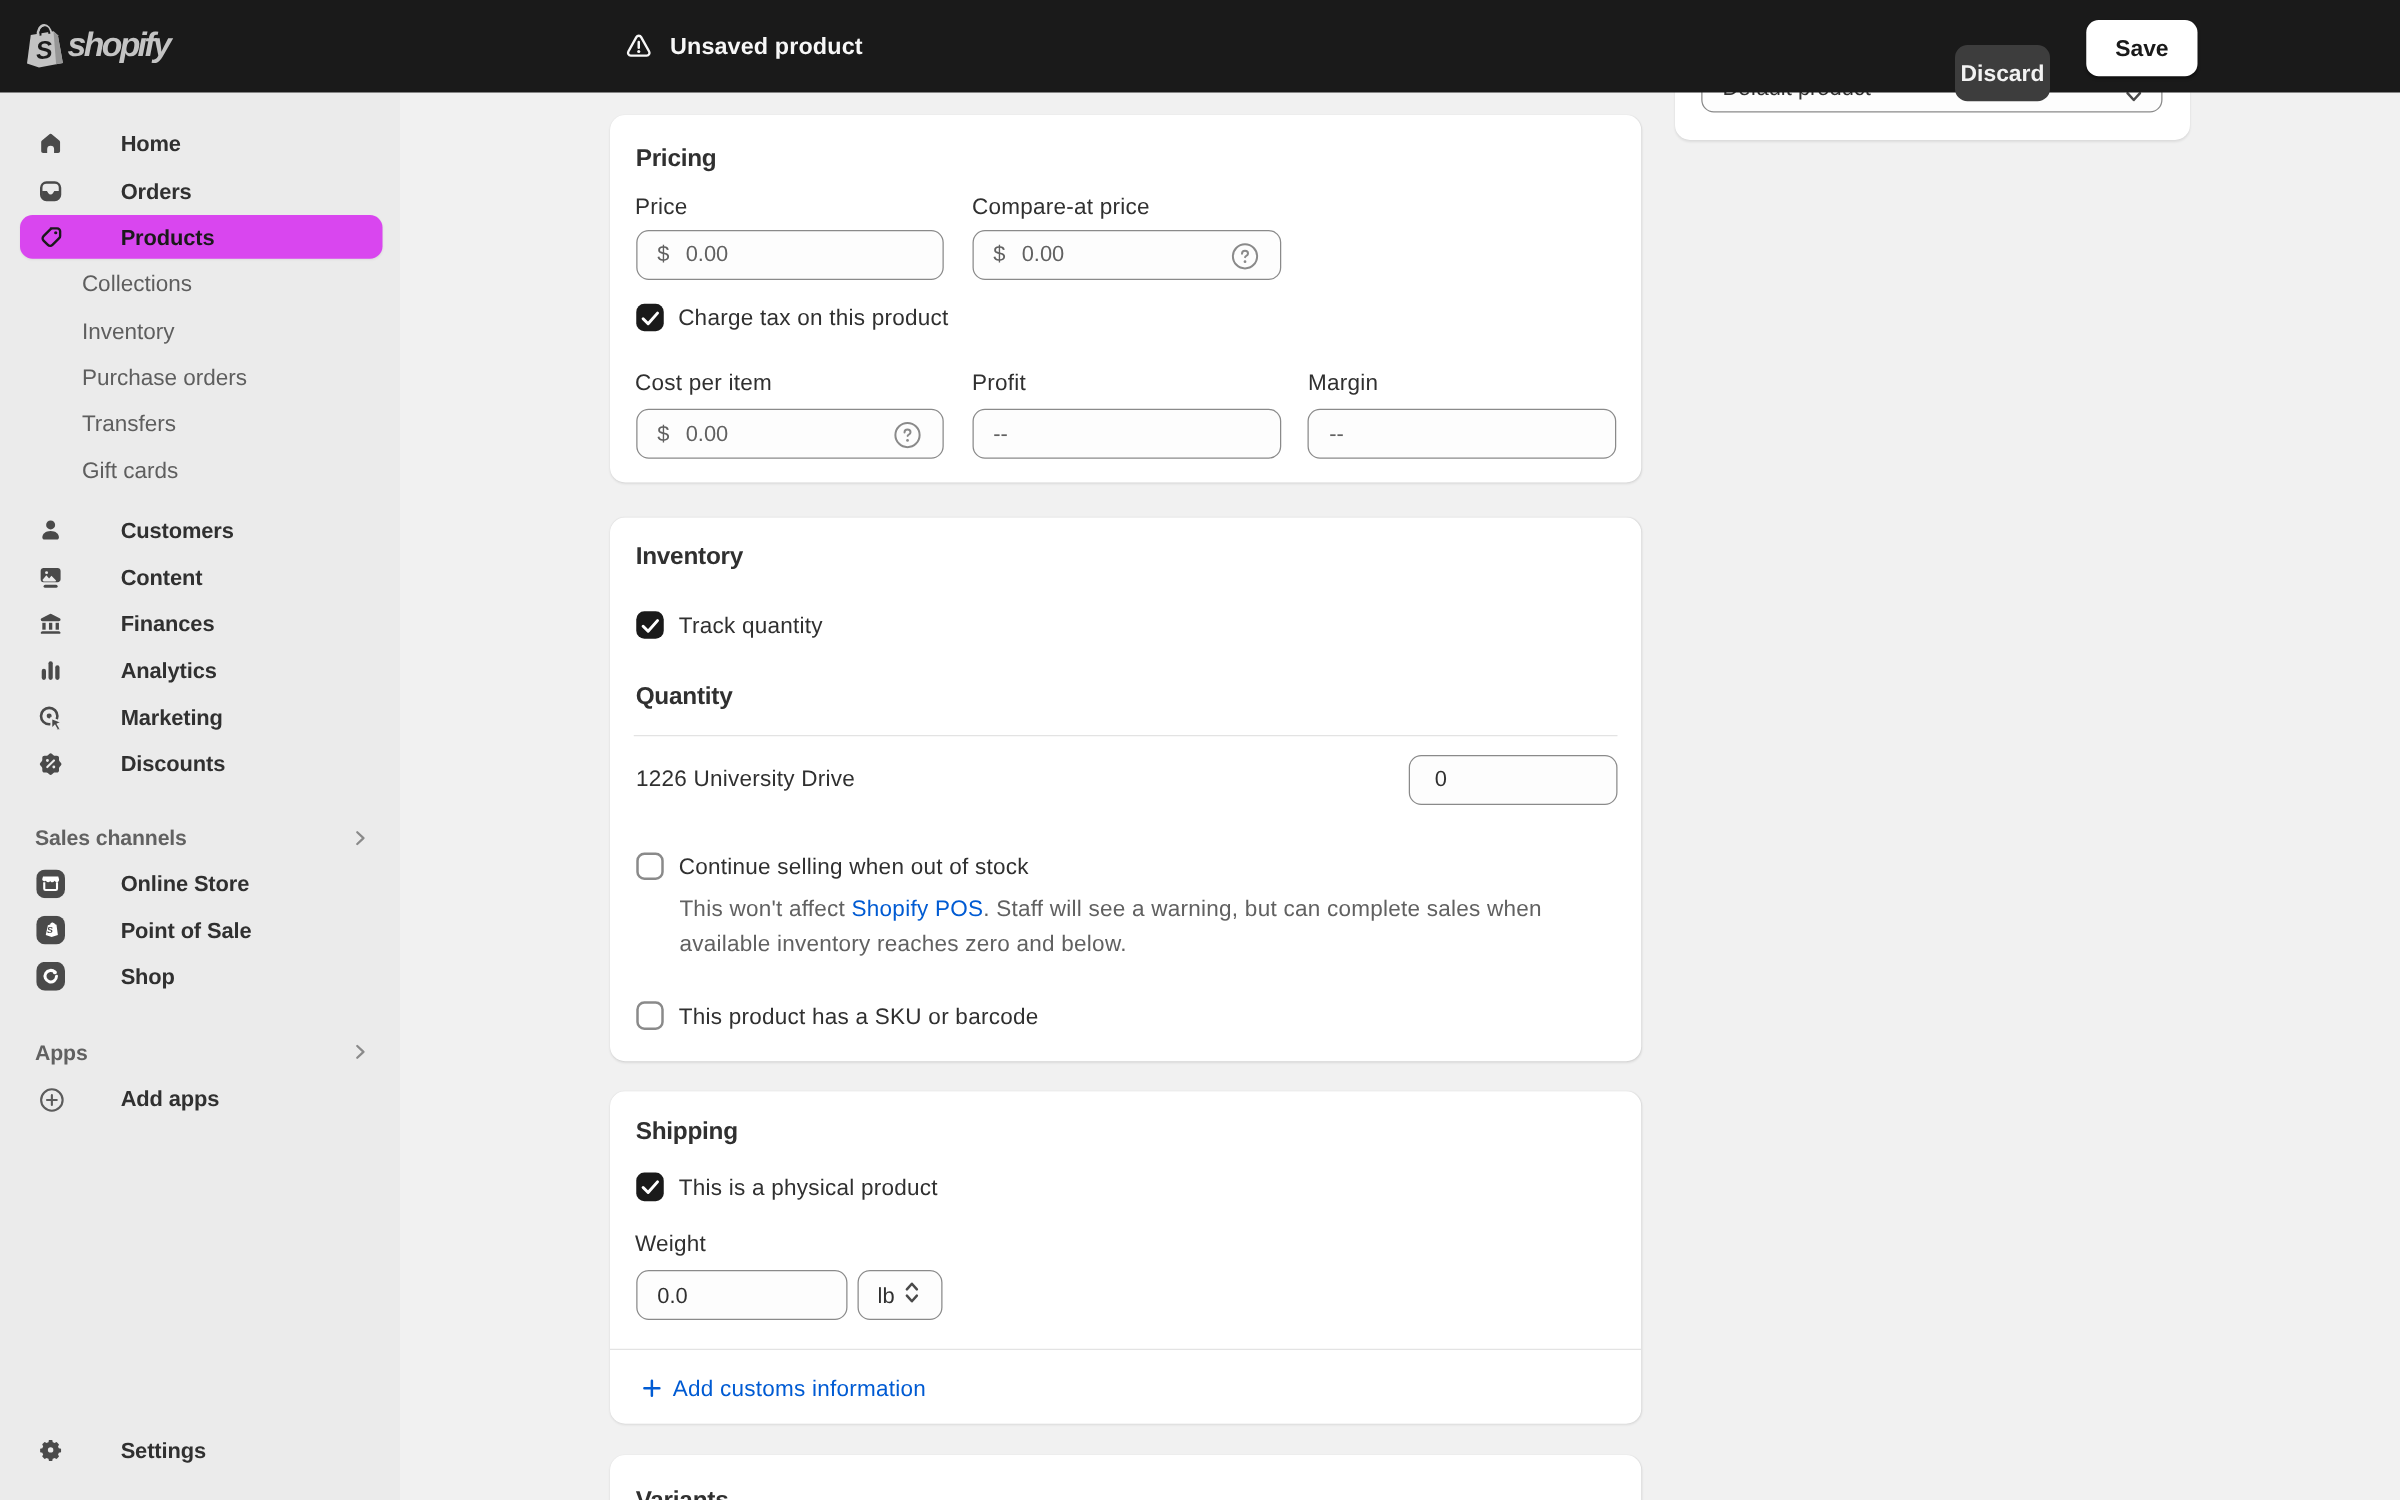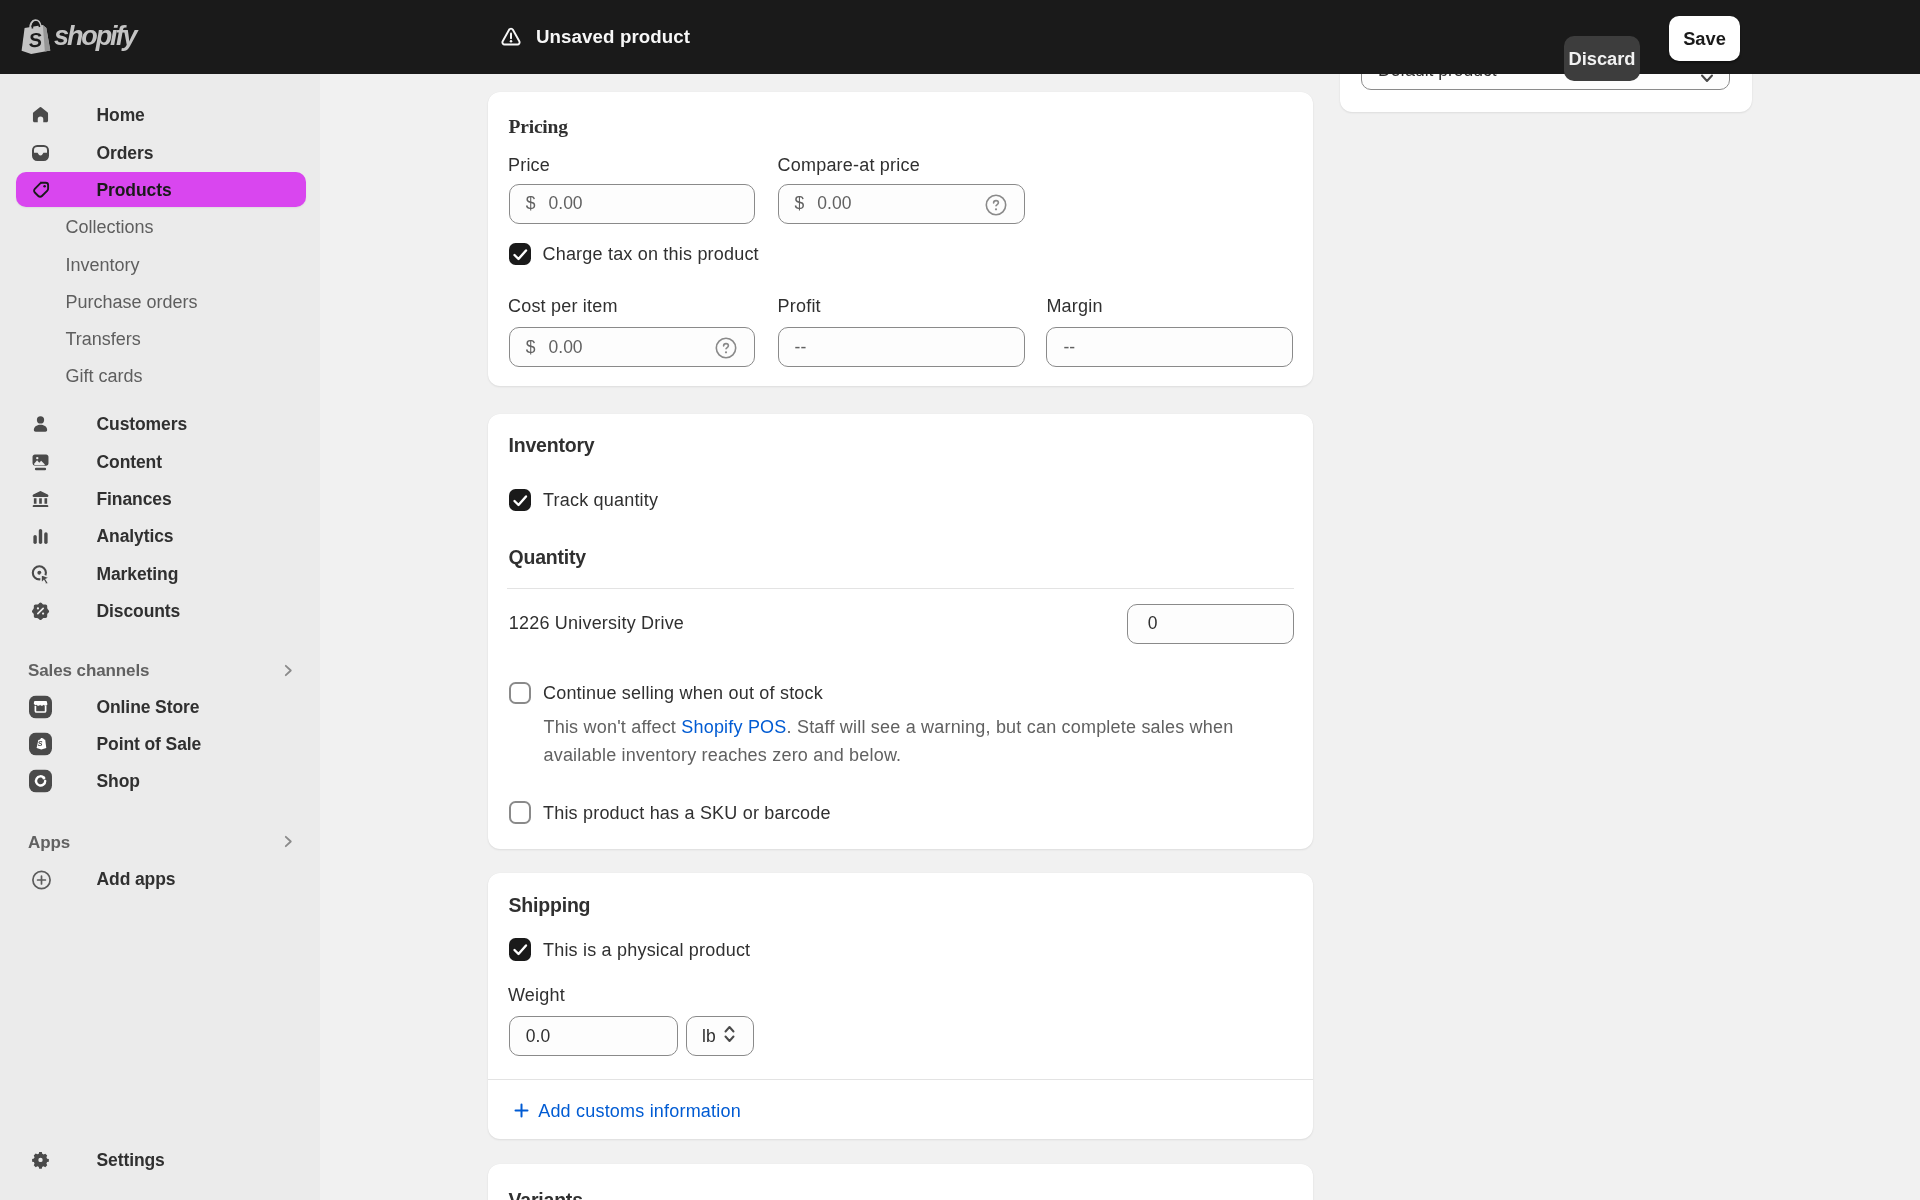--- a/index.html
+++ b/index.html
@@ -7,21 +7,21 @@
 body { font-family:"Liberation Sans", sans-serif; background:#f1f1f1; position:relative; color:#303030; }
 
 
 #topbar { position:absolute; left:0; top:0; width:1920px; height:74px; background:#1a1a1a; z-index:50; }
 #logo { position:absolute; left:21px; top:19px; }
 #logoword { position:absolute; left:54px; top:22.6px; font-size:27px; font-weight:700; font-style:italic; color:#c4c4c4; letter-spacing:-2.1px; line-height:1; }
 #warnico { position:absolute; left:501px; top:27px; }
 #unsaved { position:absolute; left:536px; top:25.8px; font-size:18.7px; font-weight:700; color:#f7f7f7; letter-spacing:0.1px; }
 .tbtn { position:absolute; top:16px; height:45px; border-radius:10px; display:flex; align-items:center; justify-content:center; font-size:18.3px; font-weight:700; }
 #discard { left:1564px; width:76px; background:#3d3d3d; color:#f2f2f2;margin-top:20px; }
-#save { left:1669px; width:71px; background:#ffffff; color:#1a1a1a; box-shadow:0 2px 2px rgba(0,0,0,.35); }
+#save { left:1669px; width:89px; background:#ffffff; color:#1a1a1a; box-shadow:0 2px 2px rgba(0,0,0,.35); }
 
 
 #sidebar { position:absolute; left:0; top:74px; width:320px; height:1126px; background:#ebebeb; }
 .nav { position:absolute; left:0; width:320px; height:35px; }
 .nav .txt { position:absolute; left:65.5px; top:50%; transform:translateY(-50%); font-size:18px; line-height:22px; white-space:nowrap; }
 .nav .ico { position:absolute; left:31px; top:50%; transform:translateY(-50%); width:19px; height:19px; }
 .nav .ico svg, .nav .cico svg { display:block; }
 .nav .cico { position:absolute; left:29px; top:50%; transform:translateY(-50%); width:23px; height:23px; }
 .n-main .txt { font-weight:700; color:#303030; font-size:17.5px; letter-spacing:-0.1px;margin-left:31px; }
 .n-sub .txt { font-weight:400; color:#5e5e5e; }
@@ -231,21 +231,21 @@
 <div class="card" id="card-right">
   <div class="inp" style="left:21px; top:22px; width:369px;">
       <span class="val">Default product</span>
     </div>
   <span style="position:absolute; right:38px; top:41px;" id="sel-chev"><svg width="14" height="9" viewBox="0 0 14 9">
         <path d="M2 1.5l5 5.5 5-5.5" fill="none" stroke="#4a4a4a" stroke-width="2" stroke-linecap="round" stroke-linejoin="round"></path>
       </svg></span>
 </div>
 
 <div class="card" id="card-pricing">
-  <div class="ctitle" style="top:25.1px;font-family:Liberation Serif, serif;">Pricing</div>
+  <div class="ctitle" style="top:25.1px;">Pricing</div>
   <div class="lbl" style="left:20px; top:63.8px;">Price</div>
   <div class="lbl" style="left:289.6px; top:63.8px;">Compare-at price</div>
   <div class="inp" style="left:20.8px; top:91.5px; width:246.5px;">
       <span class="pfx">$</span>
       <span class="ph">0.00</span>
     </div>
   <div class="inp" style="left:289.6px; top:91.5px; width:247.8px;">
       <span class="pfx">$</span>
       <span class="ph">0.00</span>
       <span class="qico" id="q1"><svg width="22" height="22" viewBox="0 0 22 22">

